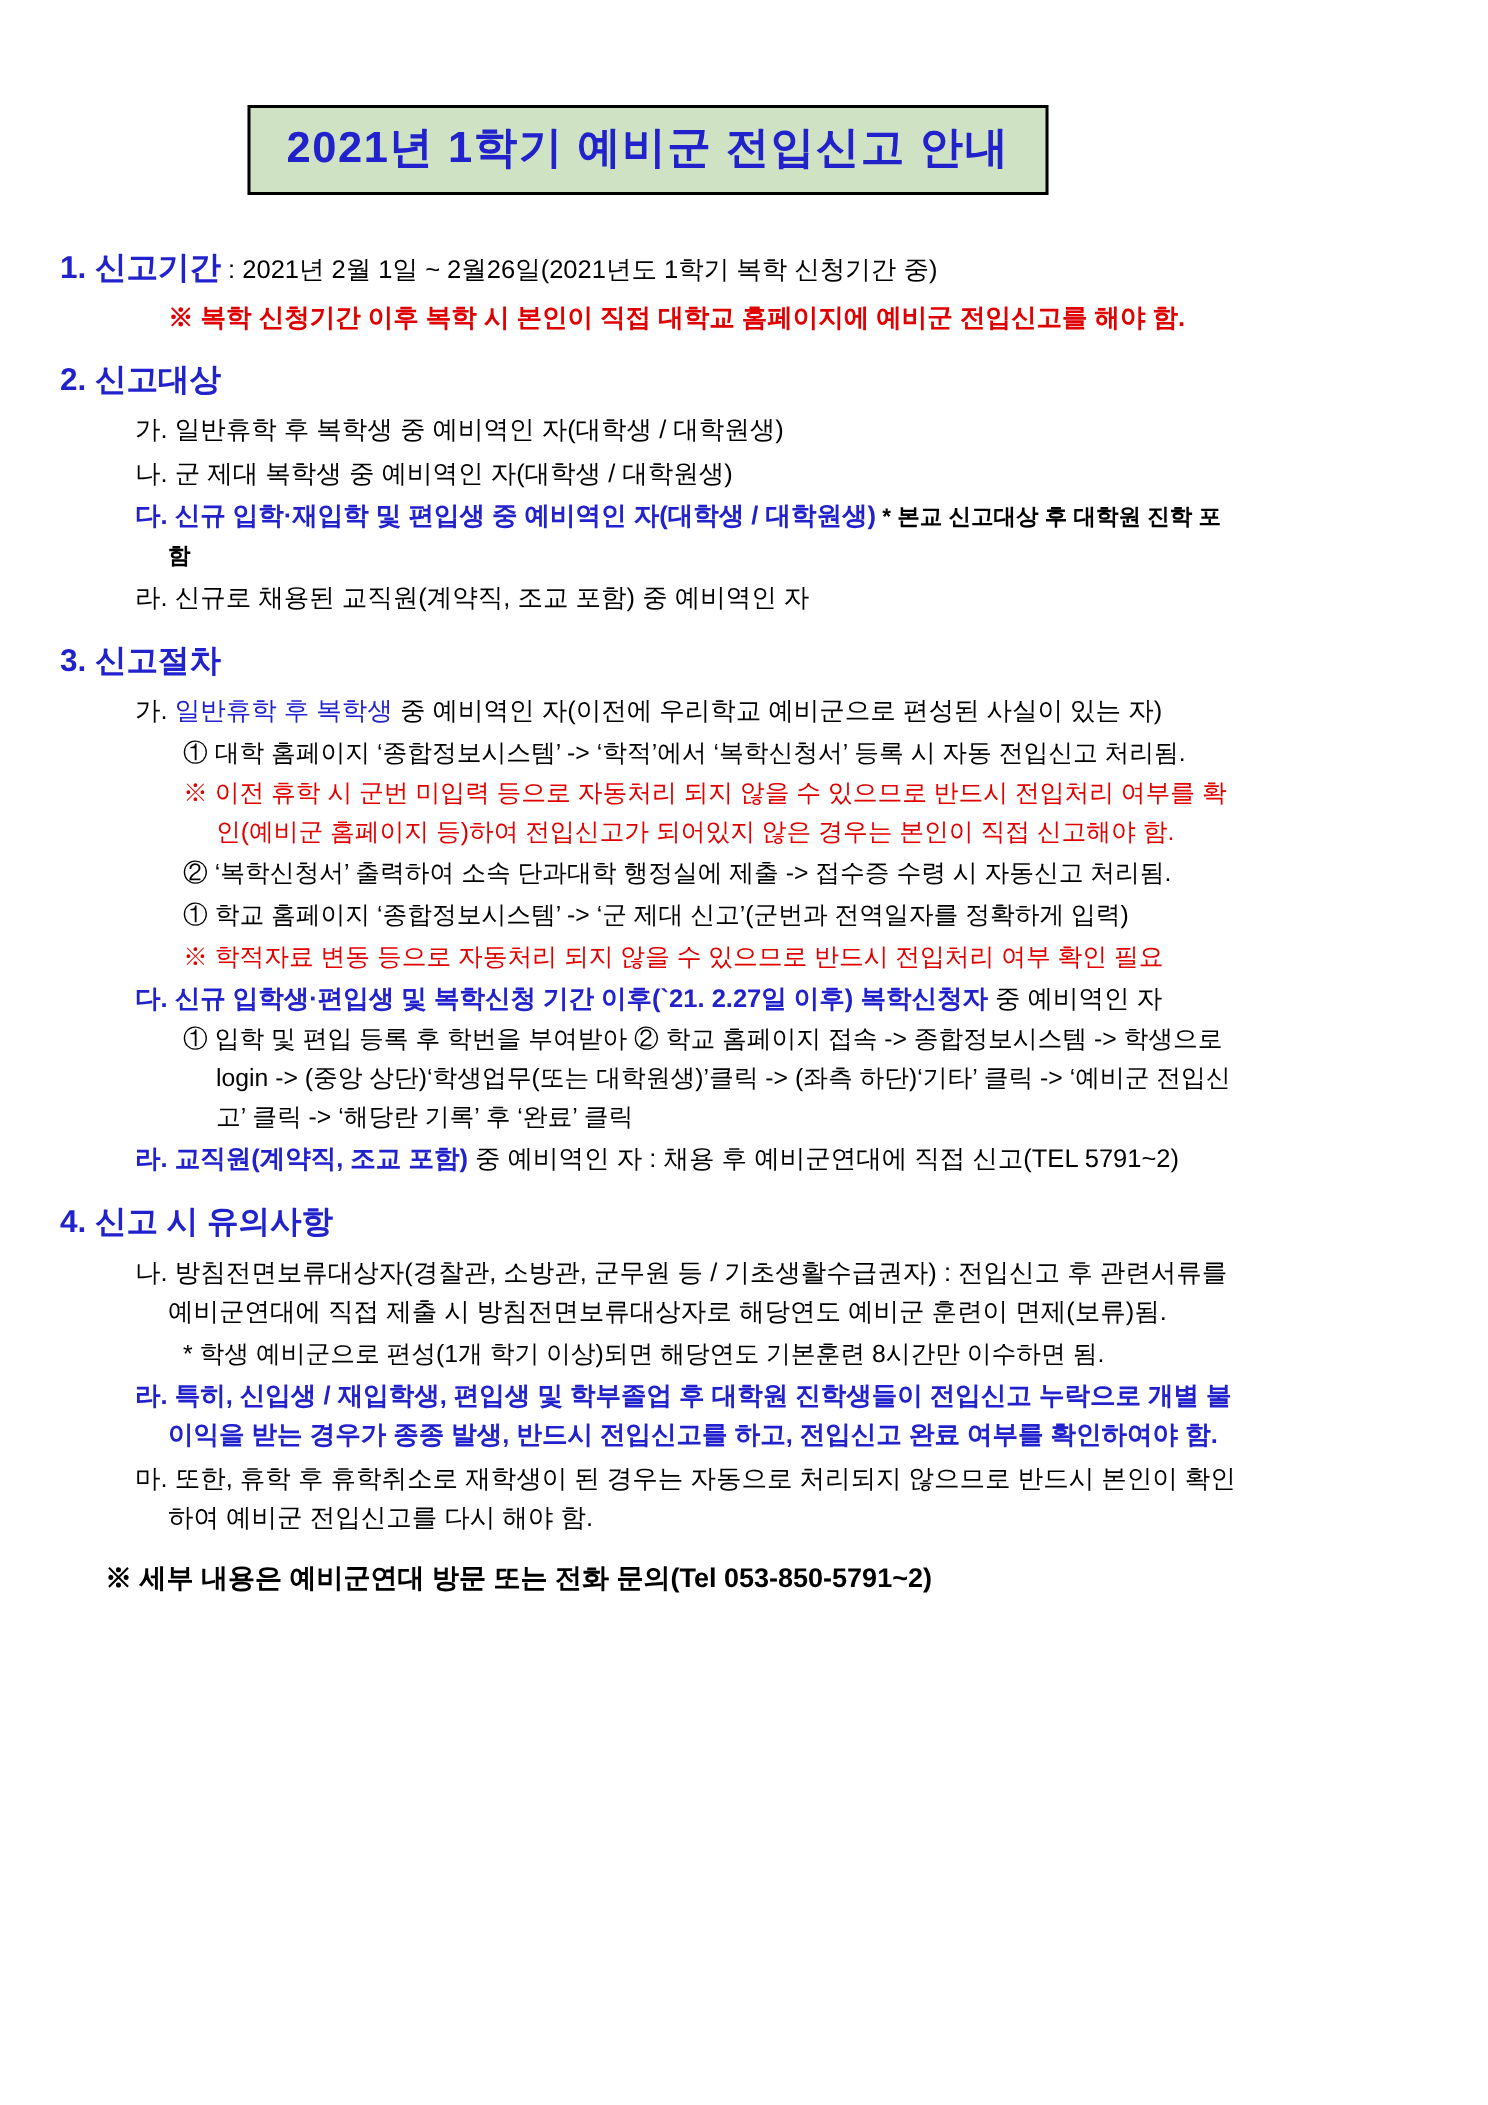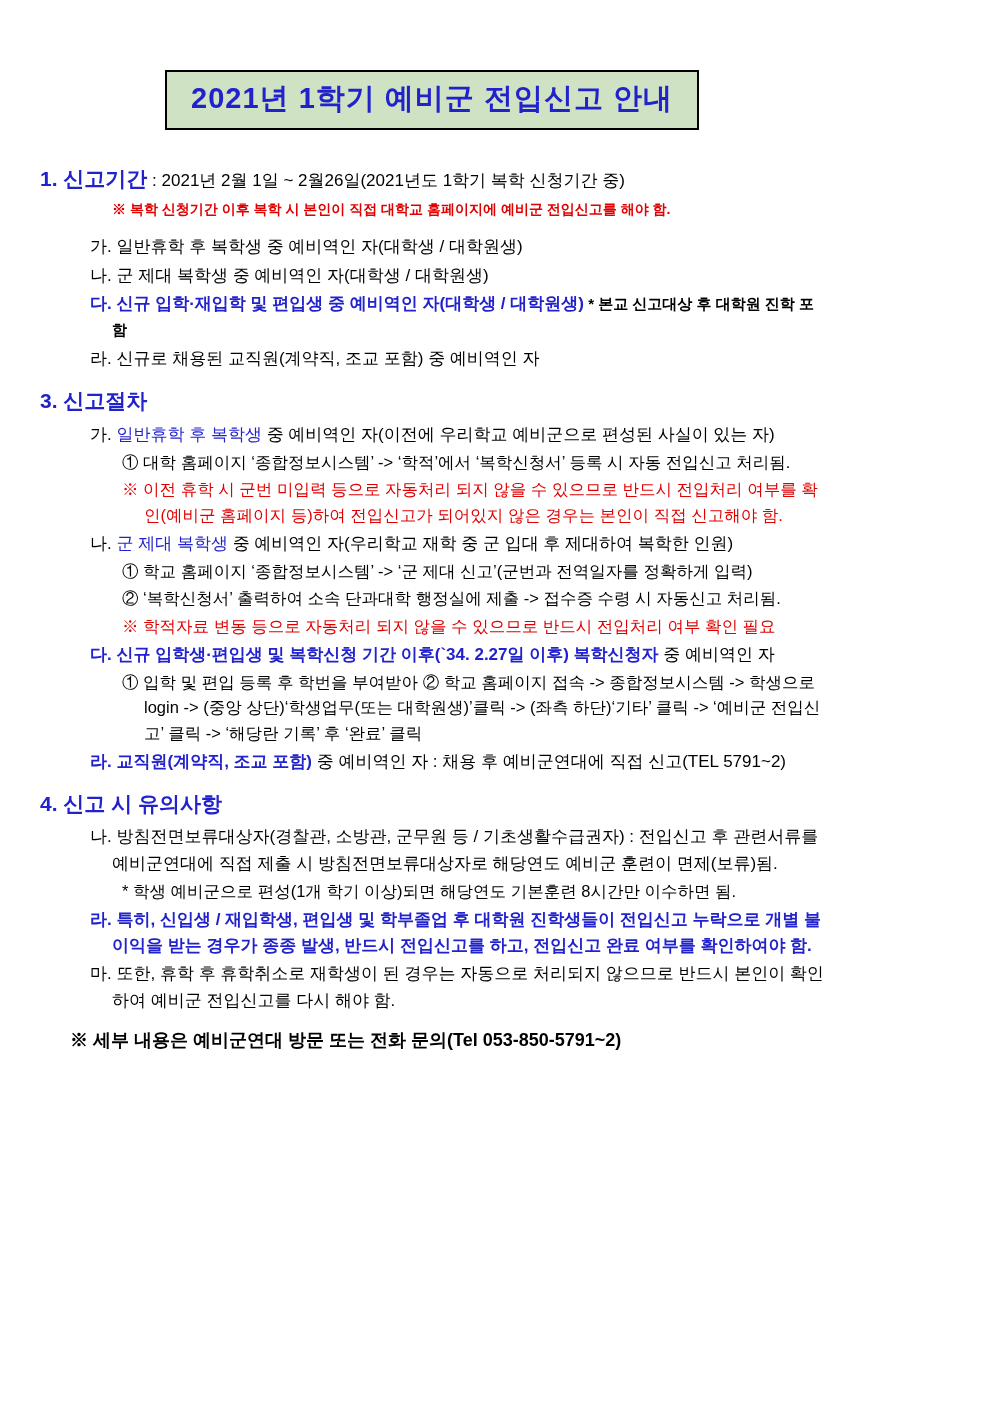--- a/index.html
+++ b/index.html
@@ -68,21 +68,21 @@
     text-indent: -22px;
     padding-left: 22px;
     margin-bottom: 2px;
   }
   .blue { color: #2222cc; font-weight: bold; }
   .blue-n { color: #2222cc; }
   .red { color: #e00000; }
   .bold { font-weight: bold; }
   .sec-block { margin-bottom: 14px; }
   .topnote {
-    font-size: 14px;
+    font-size: 17px;
     color: #e00000;
     font-weight: bold;
     margin-left: 72px;
     text-indent: -20px;
     padding-left: 20px;
     line-height: 1.5;
     margin-top: 3px;
   }
   .footer-note {
     font-size: 18px;
@@ -105,20 +105,24 @@
 
   <div class="sec-block">
     <div class="sec-head">
       <span class="num">1.</span>
       <span>신고기간</span><span class="inline-normal"> : 2021년 2월 1일 ~ 2월26일(2021년도 1학기 복학 신청기간 중)</span>
     </div>
     <div class="topnote">※ 복학 신청기간 이후 복학 시 본인이 직접 대학교 홈페이지에 예비군 전입신고를 해야 함.</div>
   </div>
 
   <div class="sec-block">
+    <div class="sec-head">
+      <span class="num">2.</span>
+      <span>신고대상</span>
+    </div>
     <div class="lvl1">
       <span>가.</span>
       <span>일반휴학 후 복학생 중 예비역인 자(대학생 / 대학원생)</span>
     </div>
     <div class="lvl1">
       <span>나.</span>
       <span>군 제대 복학생 중 예비역인 자(대학생 / 대학원생)</span>
     </div>
     <div class="lvl1">
       <span class="blue">다.</span>
@@ -142,40 +146,36 @@
     </div>
     <div class="lvl2">
       <span>①</span>
       <span>대학 홈페이지 ‘종합정보시스템’ -&gt; ‘학적’에서 ‘복학신청서’ 등록 시 자동 전입신고 처리됨.</span>
     </div>
     <div class="lvl2 red">
       <span>※</span>
       <span>이전 휴학 시 군번 미입력 등으로 자동처리 되지 않을 수 있으므로 반드시 전입처리 여부를 확인(예비군 홈페이지 등)하여 전입신고가 되어있지 않은 경우는 본인이 직접 신고해야 함.</span>
     </div>
 
-    <div class="lvl1">
-      <span>나.</span>
-      <span class="blue-n">군 제대 복학생</span><span> 중 예비역인 자(우리학교 재학 중 군 입대 후 제대하여 복학한 인원)</span>
+    <div class="lvl2">
+      <span>②</span>
+      <span>‘복학신청서’ 출력하여 소속 단과대학 행정실에 제출 -&gt; 접수증 수령 시 자동신고 처리됨.</span>
     </div>
     <div class="lvl2">
       <span>①</span>
       <span>학교 홈페이지 ‘종합정보시스템’ -&gt; ‘군 제대 신고’(군번과 전역일자를 정확하게 입력)</span>
-    </div>
-    <div class="lvl2">
-      <span>②</span>
-      <span>‘복학신청서’ 출력하여 소속 단과대학 행정실에 제출 -&gt; 접수증 수령 시 자동신고 처리됨.</span>
     </div>
     <div class="lvl2 red">
       <span>※</span>
       <span>학적자료 변동 등으로 자동처리 되지 않을 수 있으므로 반드시 전입처리 여부 확인 필요</span>
     </div>
 
     <div class="lvl1">
       <span class="blue">다.</span>
-      <span class="blue">신규 입학생·편입생 및 복학신청 기간 이후(`34. 2.27일 이후) 복학신청자</span><span> 중 예비역인 자</span>
+      <span class="blue">신규 입학생·편입생 및 복학신청 기간 이후(`21. 2.27일 이후) 복학신청자</span><span> 중 예비역인 자</span>
     </div>
     <div class="lvl2">
       <span>①</span>
       <span>입학 및 편입 등록 후 학번을 부여받아 ② 학교 홈페이지 접속 -&gt; 종합정보시스템 -&gt; 학생으로 login -&gt; (중앙 상단)‘학생업무(또는 대학원생)’클릭 -&gt; (좌측 하단)‘기타’ 클릭 -&gt; ‘예비군 전입신고’ 클릭 -&gt; ‘해당란 기록’ 후 ‘완료’ 클릭</span>
     </div>
 
     <div class="lvl1">
       <span class="blue">라.</span>
       <span class="blue">교직원(계약직, 조교 포함)</span><span> 중 예비역인 자 : 채용 후 예비군연대에 직접 신고(TEL 5791~2)</span>
     </div>

